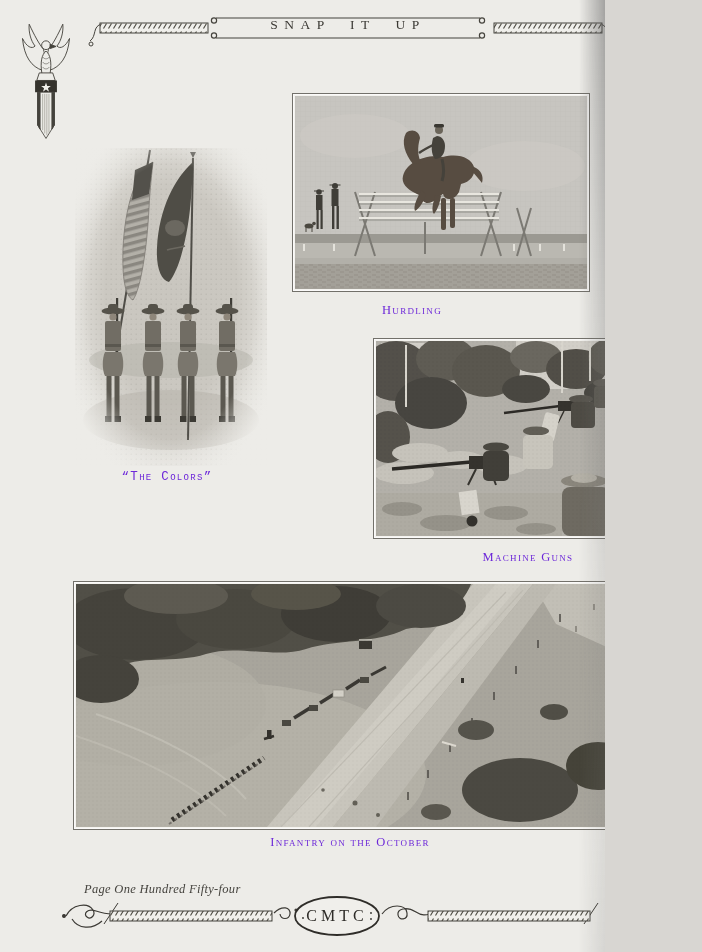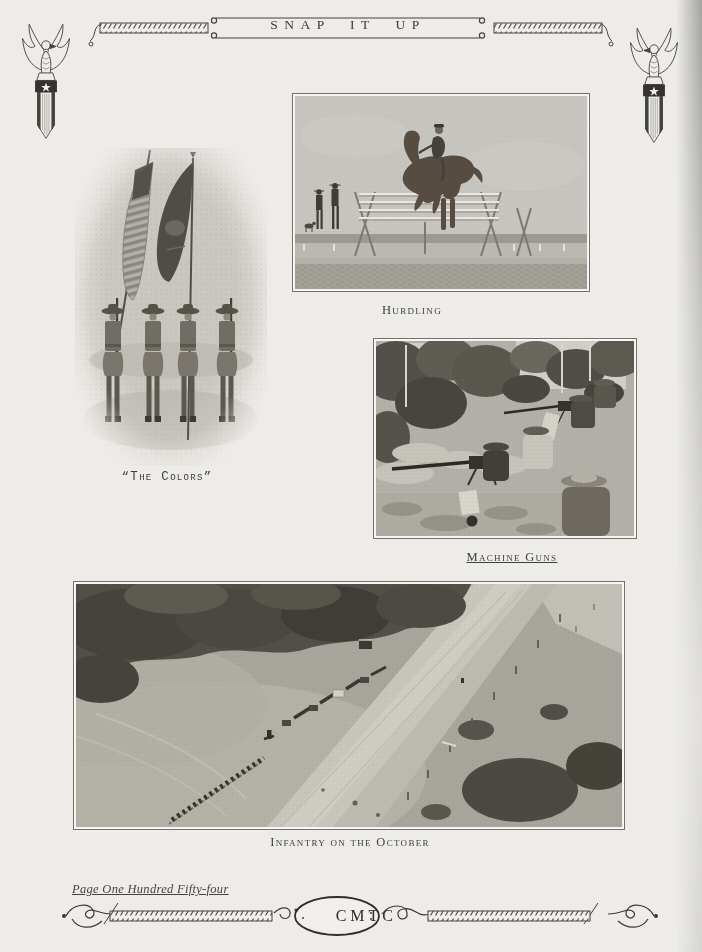--- a/index.html
+++ b/index.html
@@ -1,16 +1,16 @@
 <!DOCTYPE html>
 <html><head>
 <meta charset="utf-8">
 <style>
   html,body{margin:0;padding:0;background:#d8d6d2;}
-  #page{position:relative;width:702px;height:952px;background:#edece8;overflow:hidden;
+  #page{position:relative;width:605px;height:952px;background:#edece8;overflow:hidden;
         font-family:"Liberation Serif","DejaVu Serif",serif;}
   .abs{position:absolute;}
   
   #edge-shadow{right:0;top:0;width:26px;height:100%;
     background:linear-gradient(to bottom, rgba(90,90,90,.50) 0%, rgba(110,110,110,.30) 35%, rgba(130,130,130,.12) 75%, rgba(120,120,120,.20) 100%);
     -webkit-mask-image:linear-gradient(to right, transparent, black);
     mask-image:linear-gradient(to right, transparent, black);}
   
   #header-ornament{left:88px;top:6px;width:526px;height:48px;}
   #page-title{left:248px;top:17px;width:200px;text-align:center;
@@ -19,30 +19,30 @@
   #eagle-left{left:14px;top:20px;}
   #eagle-right{left:622px;top:24px;transform:scaleX(-1);}
   
   .photo{border:1px solid #72706a;padding:2px;background:#f4f3ef;box-sizing:content-box;
          box-shadow:0 0 0 1px rgba(255,255,255,.6) inset;}
   .photo svg{display:block;}
   #photo-colors{left:75px;top:148px;width:192px;height:318px;}
   #photo-hurdling{left:292px;top:93px;width:292px;height:193px;}
   #photo-machine-guns{left:373px;top:338px;width:258px;height:195px;}
   #photo-infantry{left:73px;top:581px;width:546px;height:243px;}
-  .caption{font-size:12.5px;color:#404040;letter-spacing:1.3px;text-align:center;
+  .caption{font-size:12.5px;color:#6d28d9;letter-spacing:1.3px;text-align:center;
     font-variant:small-caps;font-variant-caps:small-caps;}
   #caption-colors{left:67px;top:470px;width:200px;font-family:Liberation Mono, monospace;}
   #caption-hurdling{left:292px;top:303px;width:240px;}
-  #caption-machine-guns{left:392px;top:550px;width:240px;text-decoration:underline;}
+  #caption-machine-guns{left:408px;top:550px;width:240px;}
   #caption-infantry{left:220px;top:835px;width:260px;}
   
-  #page-label{left:72px;top:882px;font-style:italic;font-size:12.5px;color:#45433e;letter-spacing:.3px;text-decoration:underline;}
+  #page-label{left:84px;top:882px;font-style:italic;font-size:12.5px;color:#45433e;letter-spacing:.3px;}
   #footer-ornament{left:60px;top:893px;width:600px;height:46px;}
-  #monogram{left:277px;top:907px;width:120px;text-align:right;
+  #monogram{left:277px;top:907px;width:120px;text-align:center;
     font-size:16px;letter-spacing:4px;color:#2e2c28;}
 </style>
 </head>
 <body>
 
 <div id="page">
 
   <svg width="0" height="0" style="position:absolute">
     <defs>
       <symbol id="eagleSym" viewBox="0 0 70 150">

